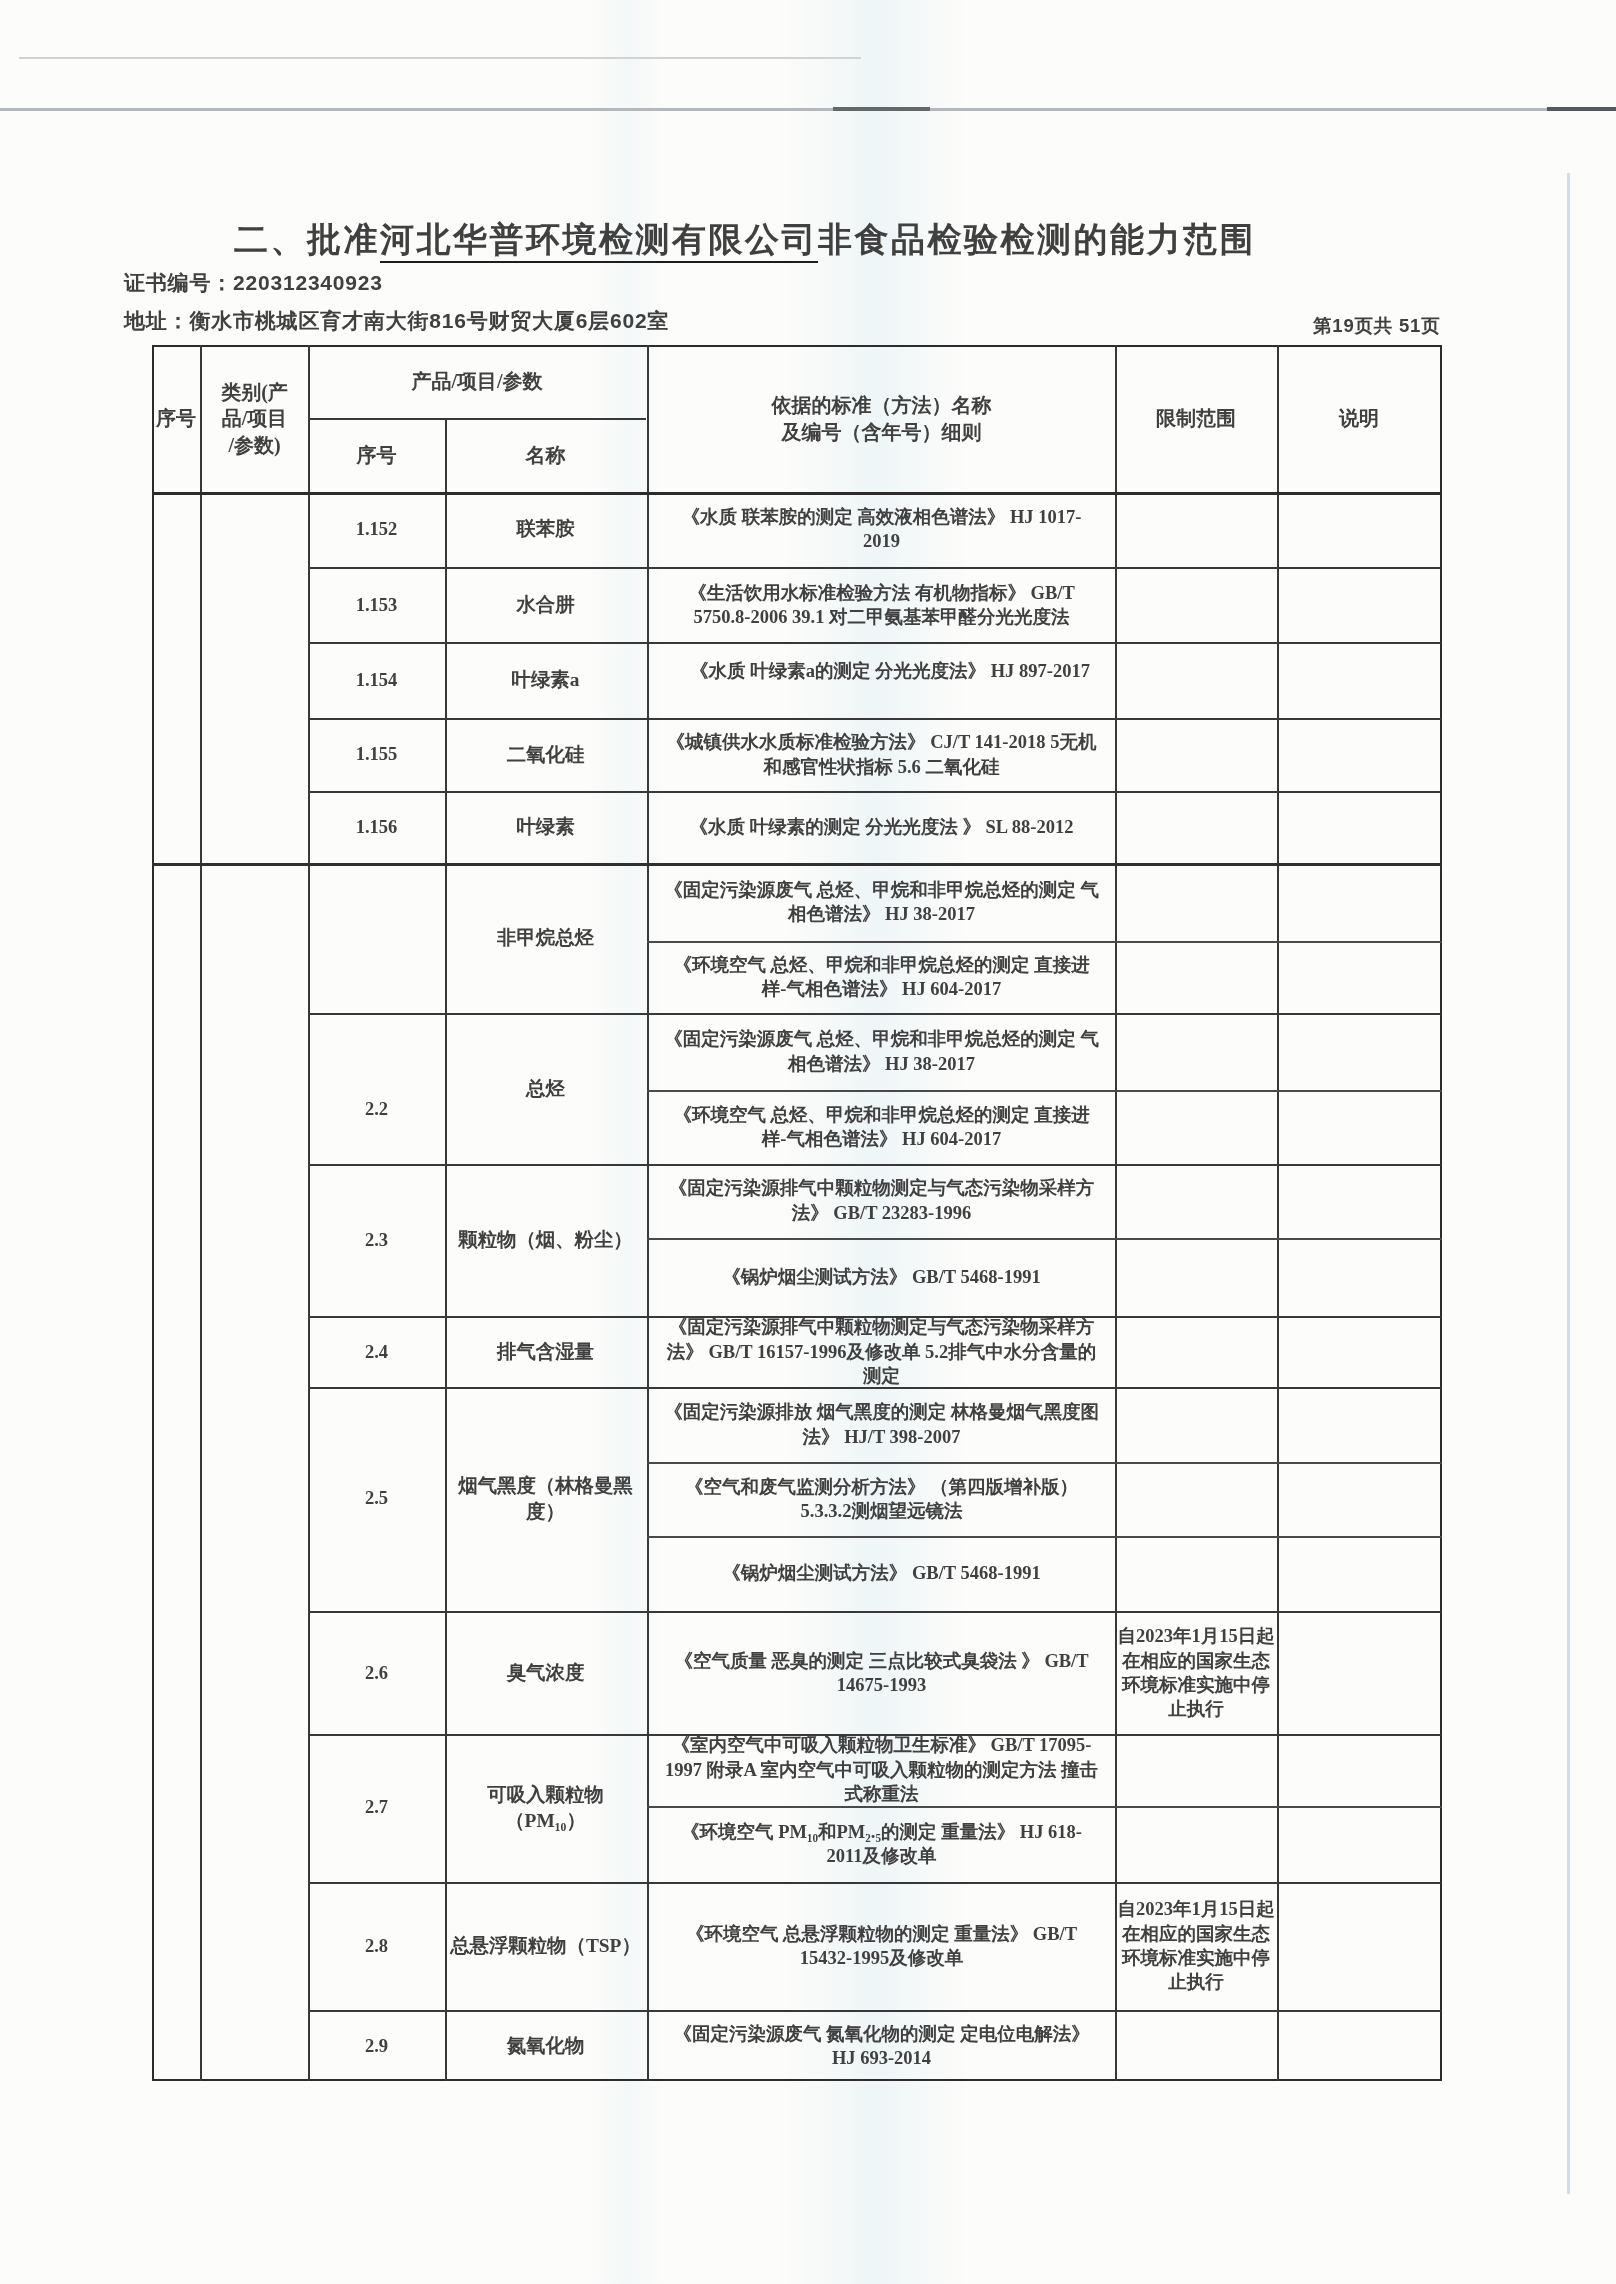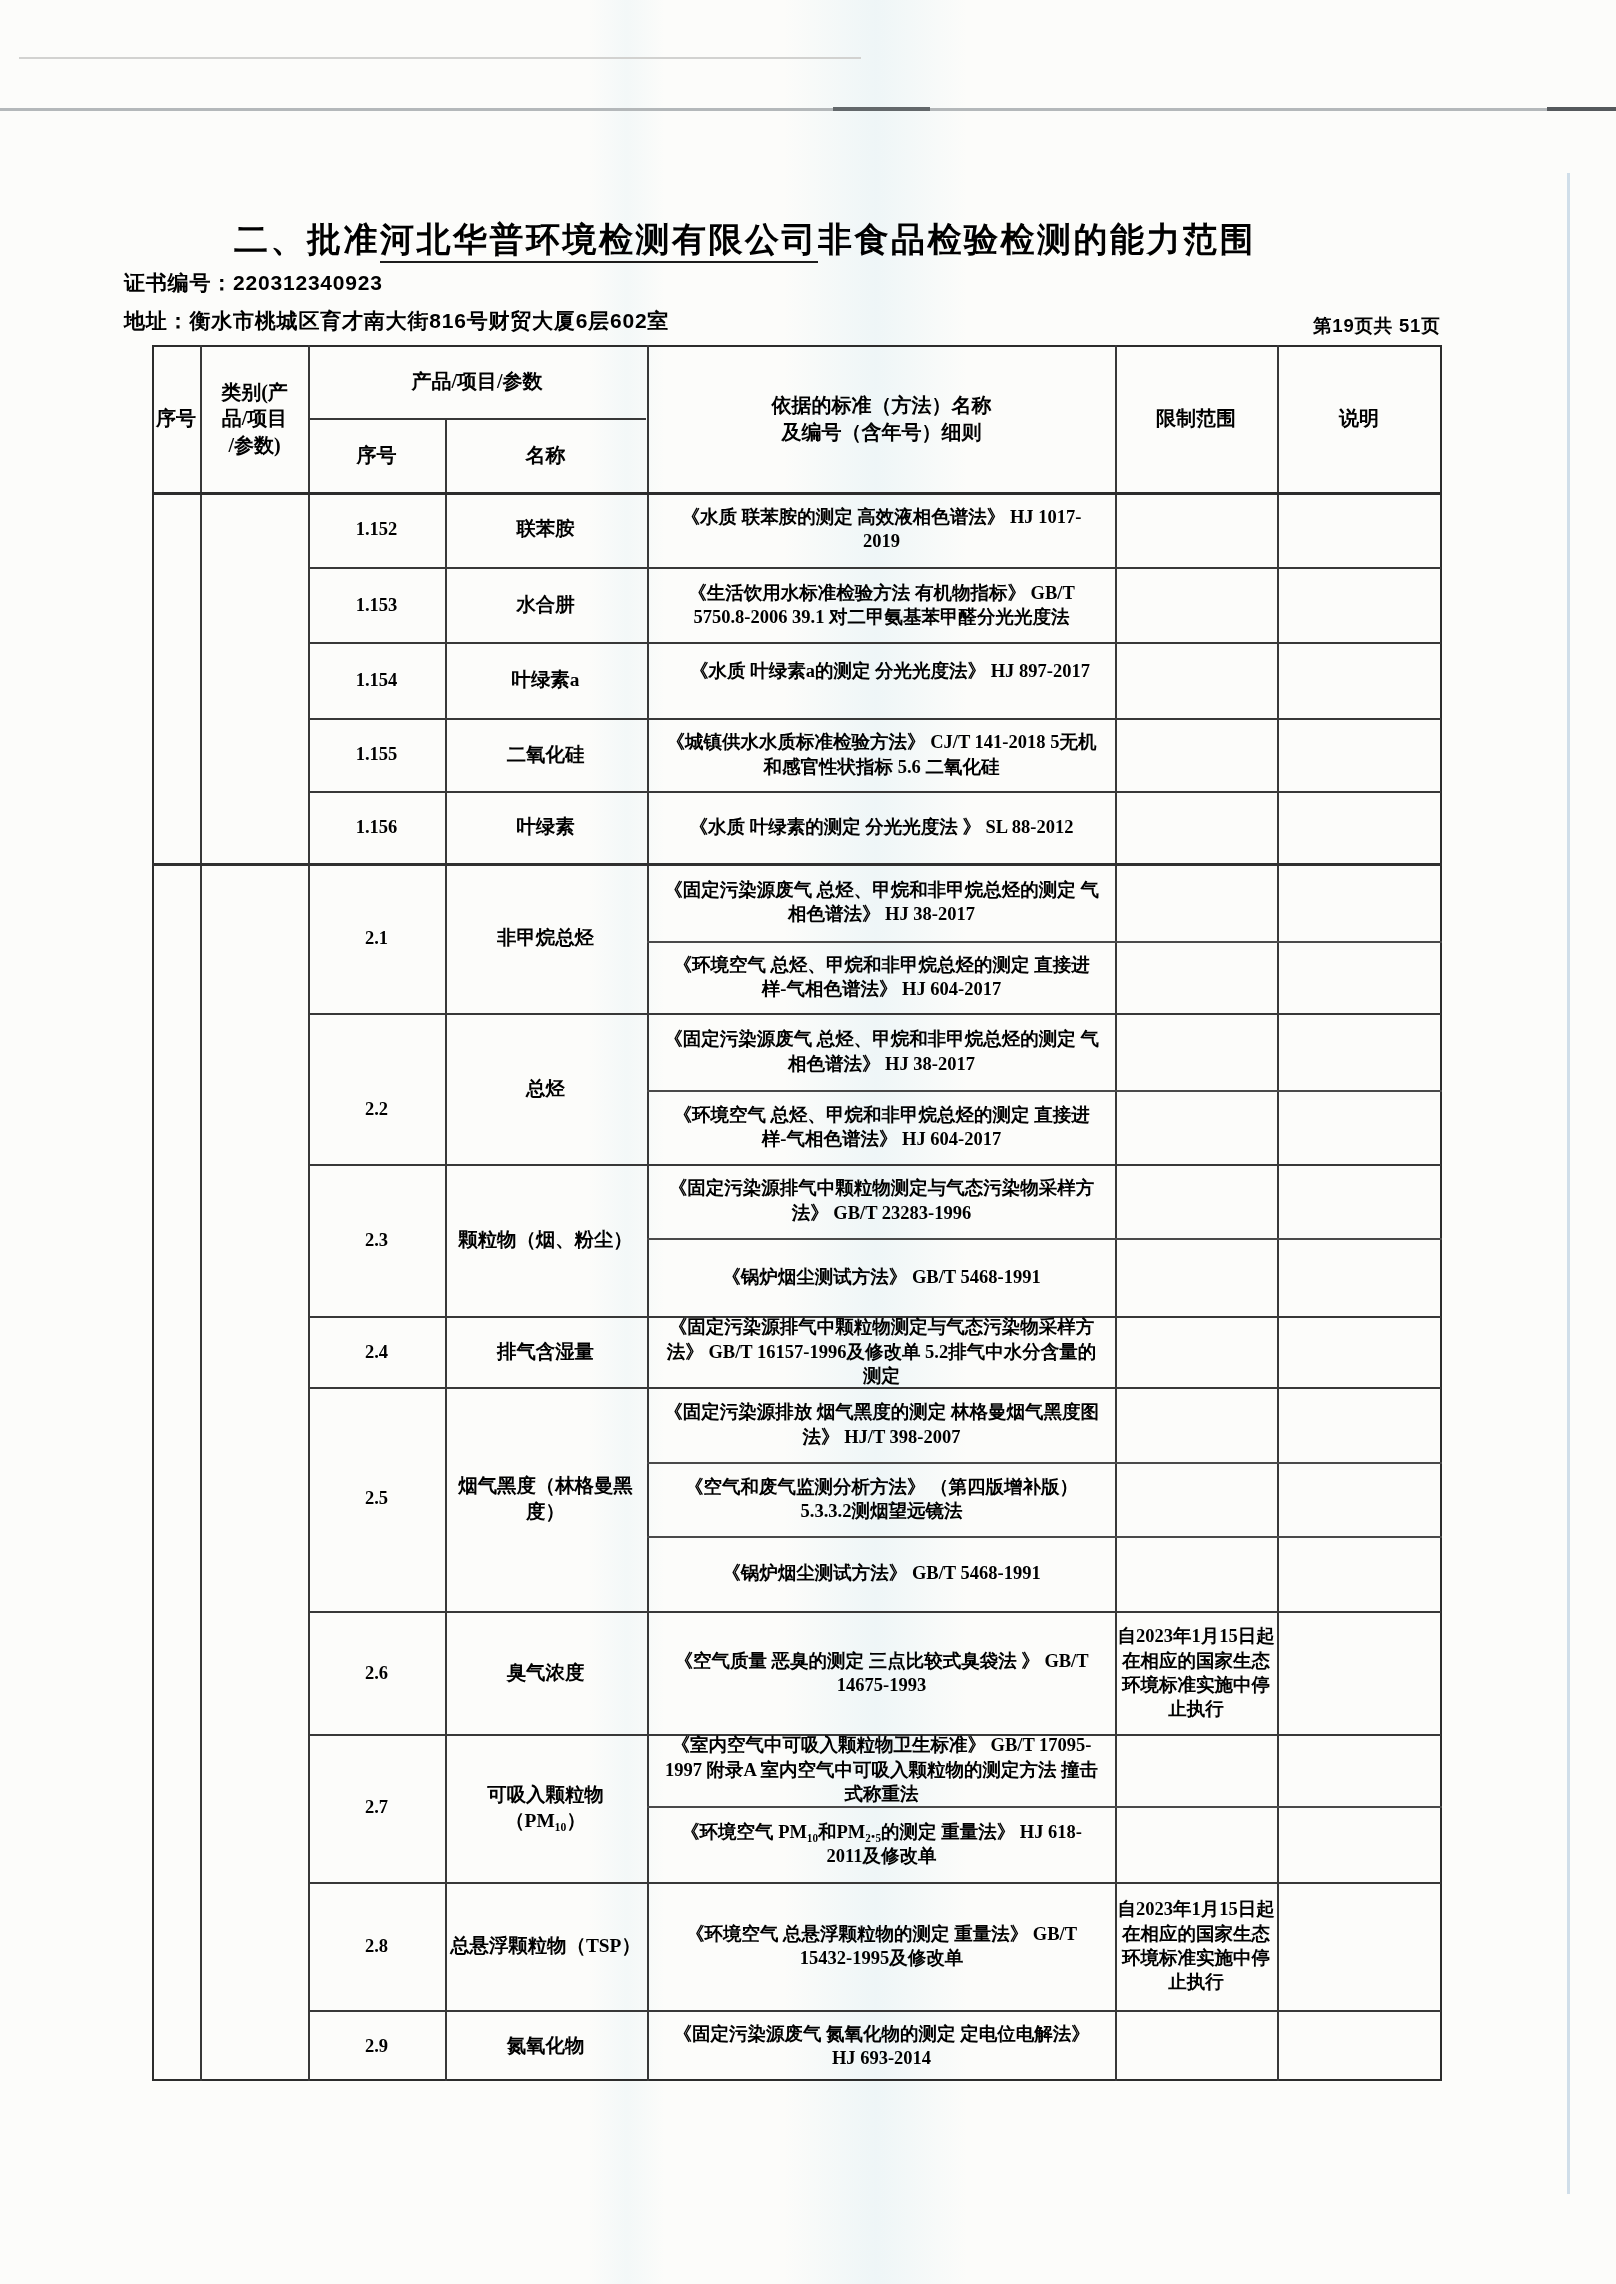--- a/index.html
+++ b/index.html
@@ -2,21 +2,21 @@
 <html style="font-size:13.5px"><head>
 <meta charset="utf-8">
 <style>
   html,body{margin:0;padding:0;background:#e8e8e8;}
   .page{
     position:relative;
     width:1616px;height:2284px;
     background:#fcfcfa;
     overflow:hidden;
     font-family:"Liberation Sans","DejaVu Sans",sans-serif;
-    color:#000000;
+    color:#404040;
   }
   
   .tint{position:absolute;top:0;bottom:0;pointer-events:none;}
   .tint1{left:783px;width:185px;background:linear-gradient(90deg,rgba(140,200,225,0),rgba(140,200,225,.12),rgba(140,200,225,0));}
   .tint2{left:589px;width:76px;background:linear-gradient(90deg,rgba(140,200,225,0),rgba(140,200,225,.08),rgba(140,200,225,0));}
   .artifact{position:absolute;}
   .title{
     position:absolute;left:234px;top:217px;
     font-size:34px;font-weight:bold;letter-spacing:2.5px;white-space:nowrap;
     font-family:"Liberation Serif","DejaVu Serif",serif;
@@ -137,21 +137,20 @@
   <div class="cell c-std" style="top:642px;height:59px;padding-left:34px;">《水质 叶绿素a的测定 分光光度法》 HJ 897-2017</div>
 
   <div class="cell c-no" style="top:718px;height:73px;">1.155</div>
   <div class="cell c-name" style="top:718px;height:73px;">二氧化硅</div>
   <div class="cell c-std" style="top:718px;height:73px;">《城镇供水水质标准检验方法》 CJ/T 141-2018 5无机和感官性状指标 5.6 二氧化硅</div>
 
   <div class="cell c-no" style="top:791px;height:72px;">1.156</div>
   <div class="cell c-name" style="top:791px;height:72px;">叶绿素</div>
   <div class="cell c-std" style="top:791px;height:72px;">《水质 叶绿素的测定 分光光度法 》 SL 88-2012</div>
 
-  <div class="cell c-no" style="top:863px;height:150px;">2.1</div>
   <div class="cell c-name" style="top:863px;height:150px;">非甲烷总烃</div>
   <div class="cell c-std" style="top:863px;height:78px;">《固定污染源废气 总烃、甲烷和非甲烷总烃的测定 气相色谱法》 HJ 38-2017</div>
   <div class="cell c-std" style="top:941px;height:72px;">《环境空气 总烃、甲烷和非甲烷总烃的测定 直接进样-气相色谱法》 HJ 604-2017</div>
 
   <div class="cell c-no" style="top:1013px;height:192px;">2.2</div>
   <div class="cell c-name" style="top:1013px;height:152px;">总烃</div>
   <div class="cell c-std" style="top:1013px;height:77px;">《固定污染源废气 总烃、甲烷和非甲烷总烃的测定 气相色谱法》 HJ 38-2017</div>
   <div class="cell c-std" style="top:1090px;height:74px;">《环境空气 总烃、甲烷和非甲烷总烃的测定 直接进样-气相色谱法》 HJ 604-2017</div>
 
   <div class="cell c-no" style="top:1164px;height:152px;">2.3</div>

